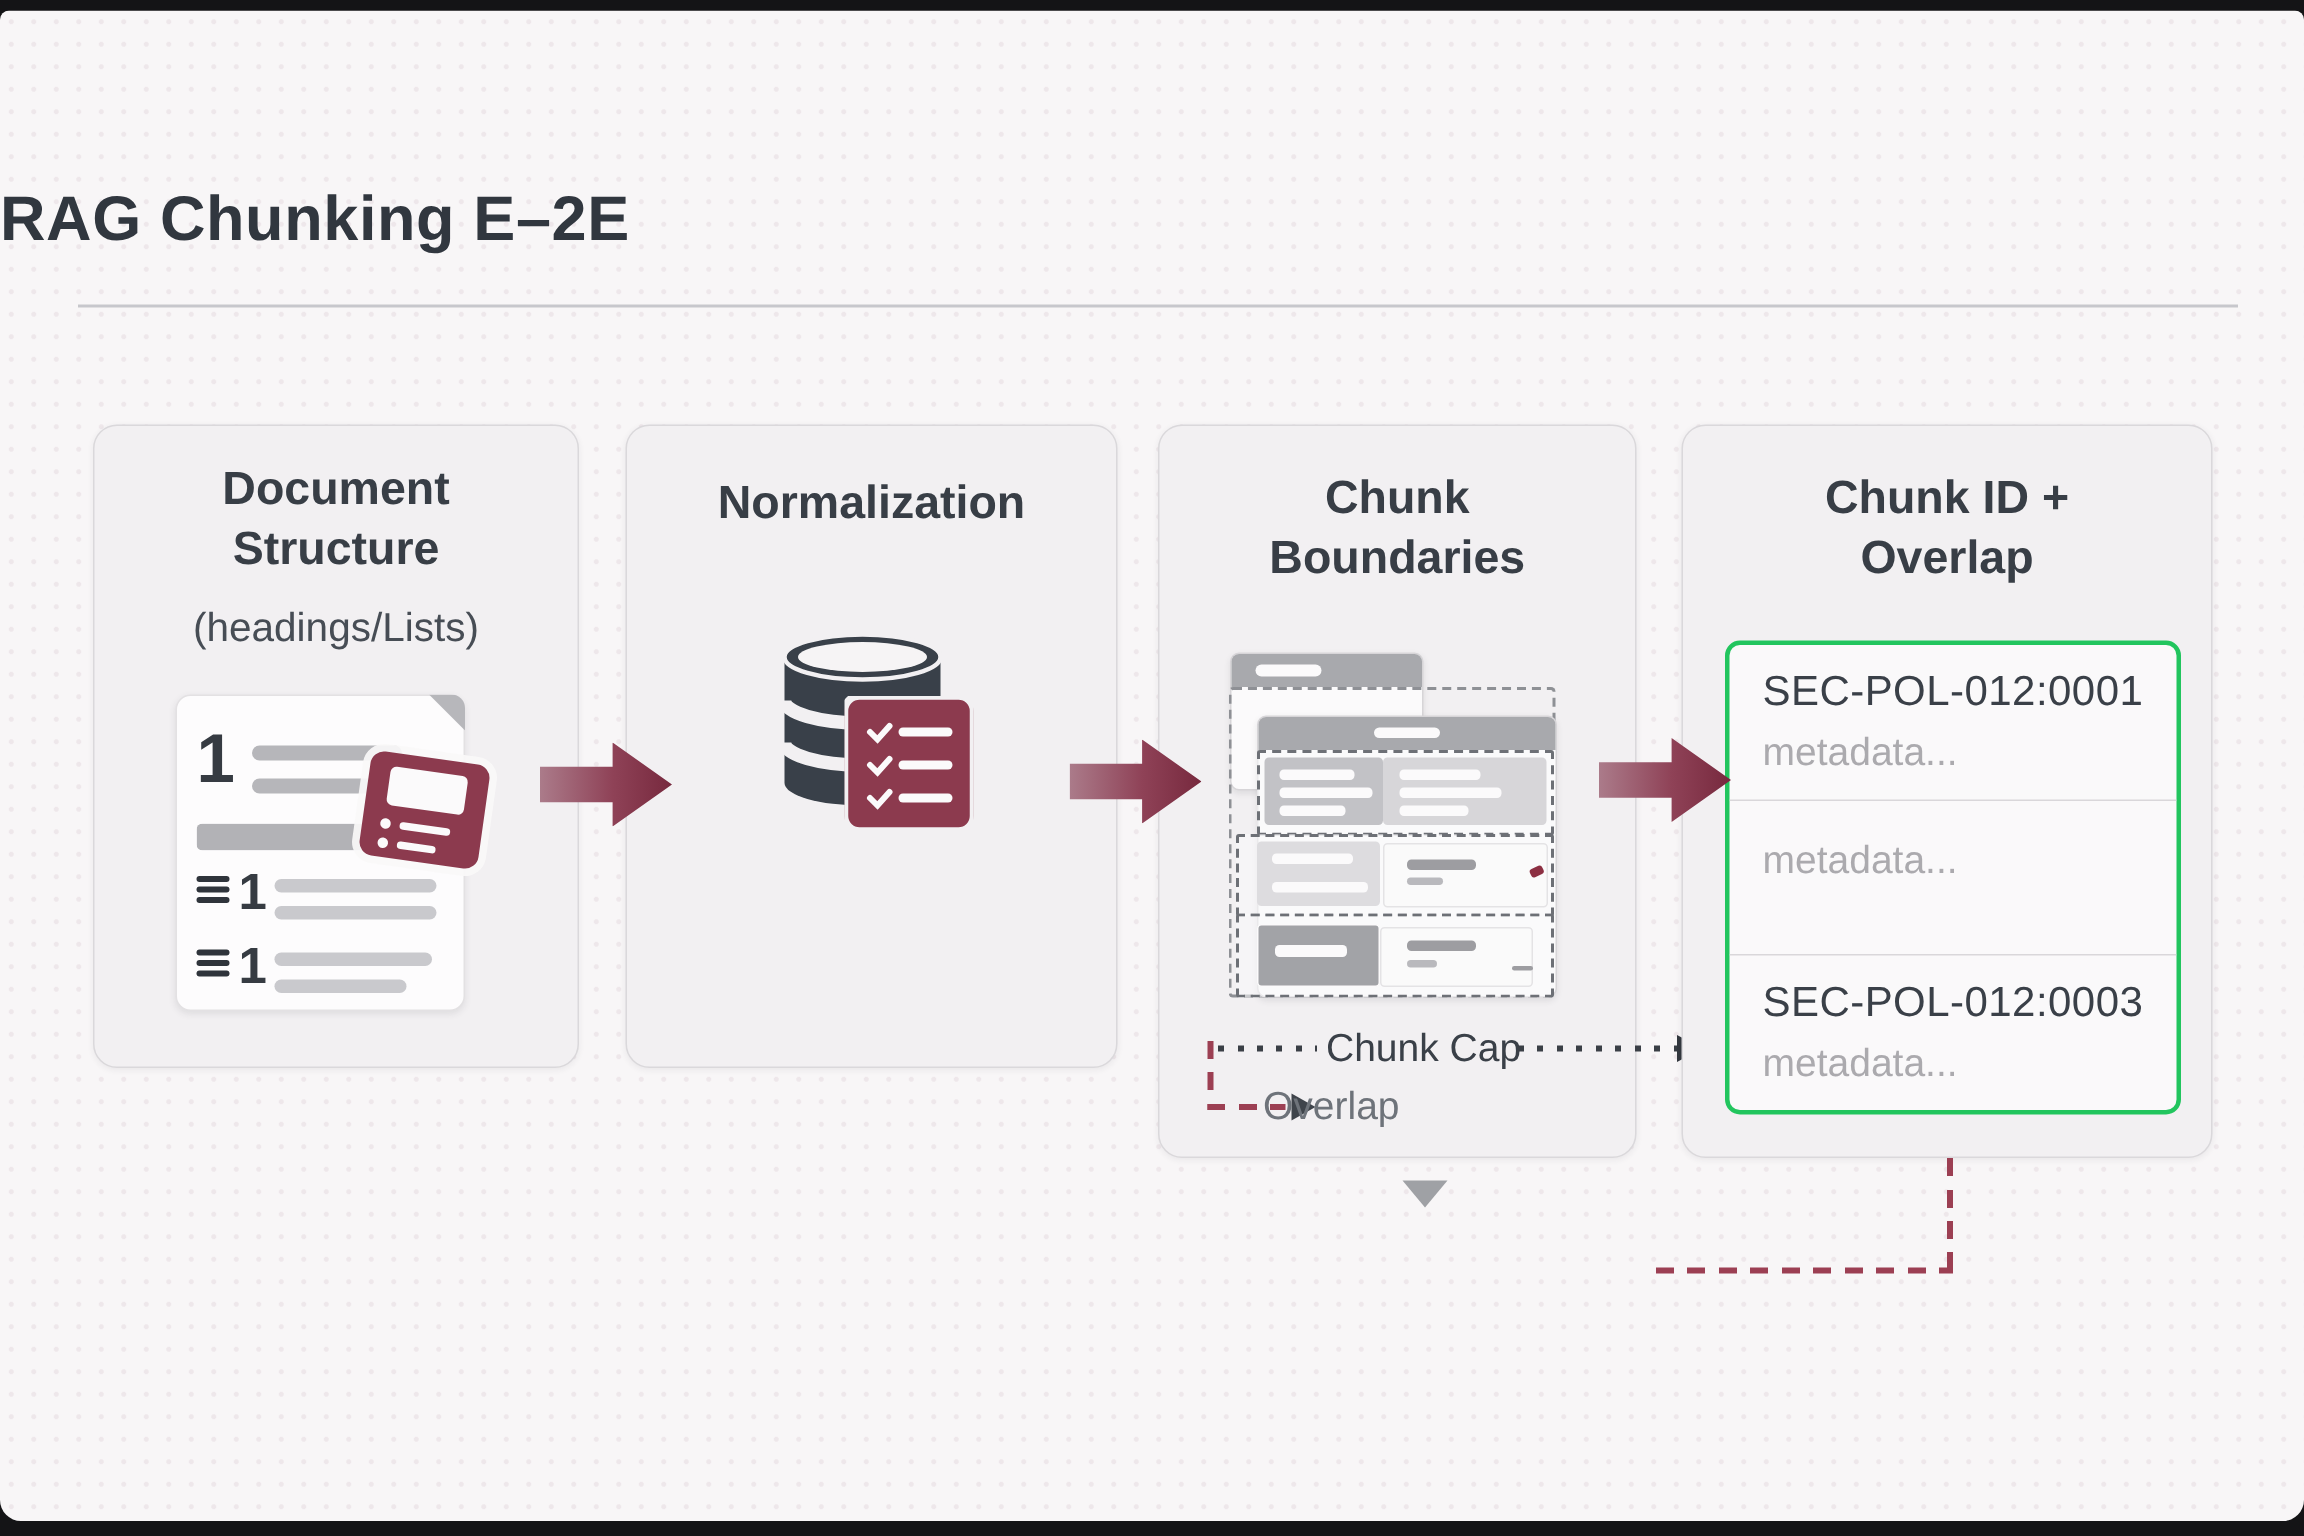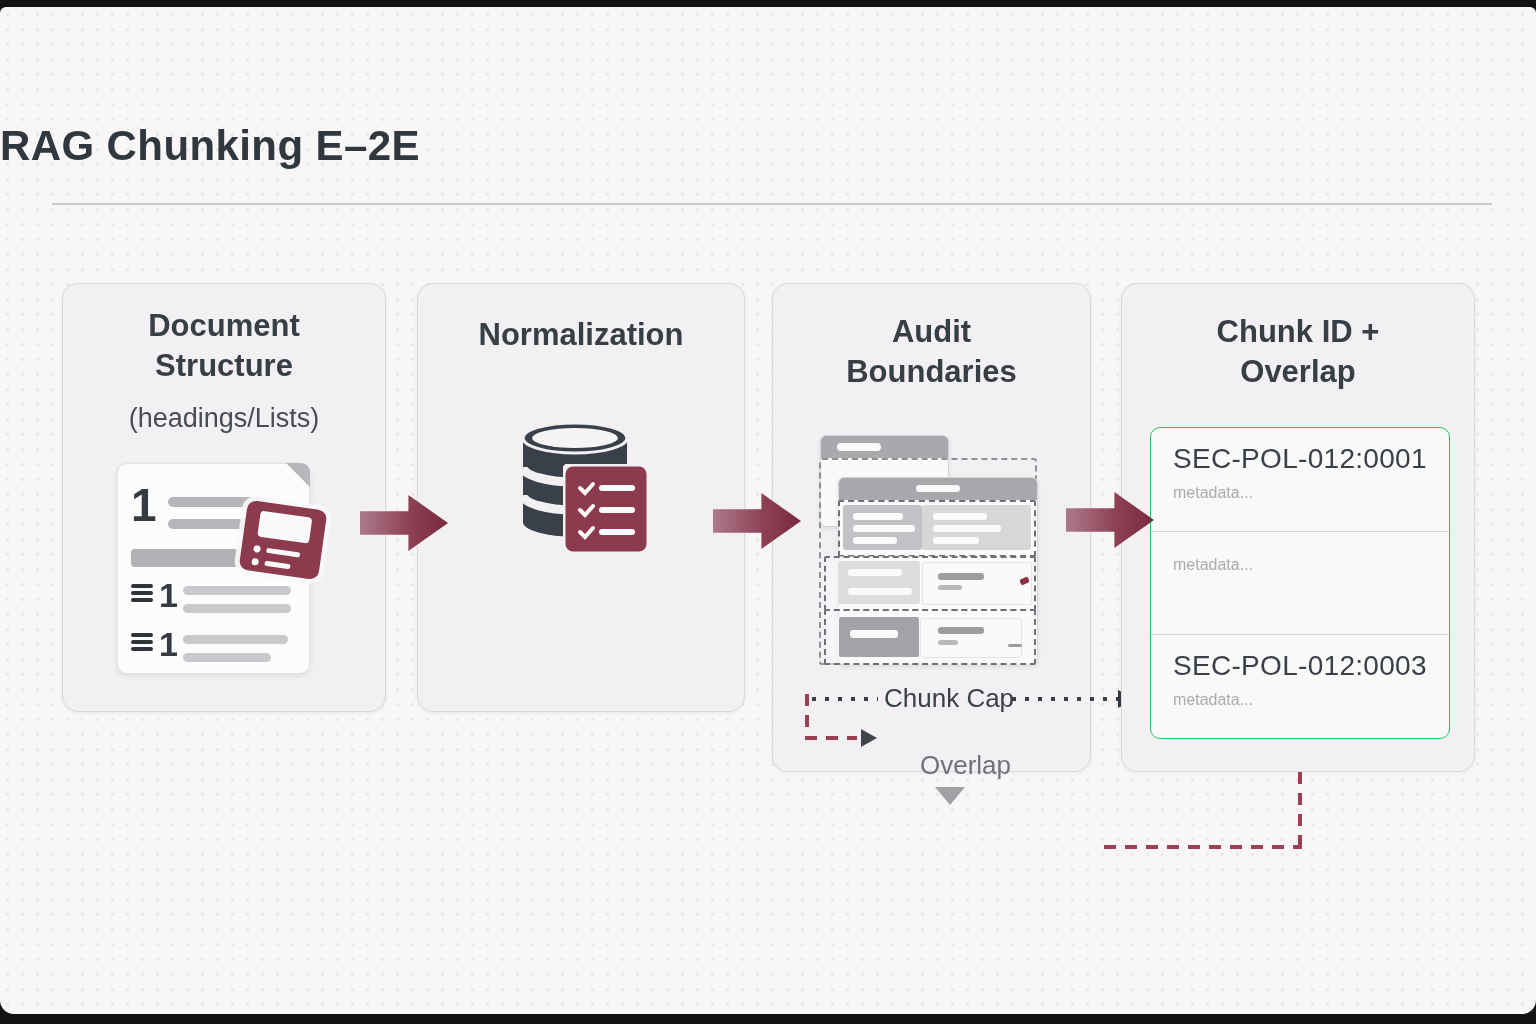--- a/index.html
+++ b/index.html
@@ -60,26 +60,26 @@
   .dotline{height:4px;background:repeating-linear-gradient(90deg,#3a3f46 0 4px,transparent 4px 13px);}
   .maroon-dash-h{height:4px;background:repeating-linear-gradient(90deg,#9c3f53 0 12px,transparent 12px 21px);}
   .maroon-dash-v{width:4px;background:repeating-linear-gradient(180deg,#9c3f53 0 12px,transparent 12px 21px);}
   .tri-right{width:0;height:0;border-top:9px solid transparent;border-bottom:9px solid transparent;}
   .tri-down{width:0;height:0;border-left:15px solid transparent;border-right:15px solid transparent;
             border-top:18px solid #9fa1a5;}
   .ann-label{font-size:26px;color:#3a4048;}
   .ann-label.gray{color:#6e737a;}
 
   
-  .id-list{left:1150px;top:427px;width:298px;height:310px;background:#faf9fa;border:1px solid #22c55e;
+  .id-list{left:1150px;top:427px;width:298px;height:310px;background:#faf9fa;border:3px solid #22c55e;
            border-radius:10px;display:flex;flex-direction:column;overflow:hidden;}
   .id-row{flex:1;padding:15px 22px 0 22px;}
   .id-row + .id-row{border-top:1px solid #d9d7da;}
   .id-text{font-size:28px;color:#3a4048;letter-spacing:.3px;}
-  .meta-text{font-size:16px;color:#abaaae;margin-top:9px;}
+  .meta-text{font-size:26px;color:#abaaae;margin-top:9px;}
 
   
   .audit-box{left:798px;top:814px;width:302px;height:74px;background:#f4f2f4;border:1px solid #dad8db;
              border-radius:12px;box-shadow:0 1px 4px rgba(40,40,50,.08);}
   .audit-label{font-size:35px;color:#5d636b;}
 </style>
 </head>
 <body>
 
 <div class="page">
@@ -142,21 +142,21 @@
     <rect x="36" y="21" width="36" height="6" rx="3" fill="#fbfafb"></rect>
     <path d="M17 46 l5 5 l8 -9" stroke="#fbfafb" stroke-width="4" fill="none" stroke-linecap="round"></path>
     <rect x="36" y="43" width="36" height="6" rx="3" fill="#fbfafb"></rect>
     <path d="M17 68 l5 5 l8 -9" stroke="#fbfafb" stroke-width="4" fill="none" stroke-linecap="round"></path>
     <rect x="36" y="65" width="36" height="6" rx="3" fill="#fbfafb"></rect>
   </svg>
 
   <div class="abs flow-arrow" style="left:713px;top:493px;"></div>
 
   <div class="abs card" style="left:772px;top:283px;width:317px;height:487px;">
-    <div class="abs card-title" style="left:0;top:28px;padding:0 60px;box-sizing:border-box;">Audit Boundaries</div>
+    <div class="abs card-title" style="left:0;top:28px;padding:0 60px;box-sizing:border-box;">Chunk Boundaries</div>
   </div>
 
   <div class="abs win" style="left:820px;top:435px;width:127px;height:90px;">
     <div class="win-head"></div>
     <div class="pill" style="left:16px;top:7px;width:44px;height:8px;"></div>
   </div>
   <div class="abs dashed-box" style="left:819px;top:458px;width:214px;height:203px;z-index:2;"></div>
   <div class="abs win" style="left:838px;top:477px;width:198px;height:186px;z-index:3;">
     <div class="win-head"></div>
     <div class="pill" style="left:77px;top:7px;width:44px;height:7px;"></div>
@@ -189,21 +189,21 @@
     <div class="gline" style="left:182px;top:33px;width:14px;height:3px;"></div>
   </div>
 
   <div class="abs maroon-dash-v" style="left:805px;top:694px;height:46px;"></div>
   <div class="abs dotline" style="left:812px;top:697px;width:66px;"></div>
   <div class="abs ann-label" style="left:884px;top:683px;">Chunk Cap</div>
   <div class="abs dotline" style="left:1012px;top:697px;width:106px;"></div>
   <div class="abs tri-right" style="left:1118px;top:690px;border-left:17px solid #33383f;"></div>
   <div class="abs maroon-dash-h" style="left:805px;top:736px;width:52px;"></div>
   <div class="abs tri-right" style="left:861px;top:729px;border-left:16px solid #3f444b;"></div>
-  <div class="abs ann-label gray" style="left:920px;top:722px;margin-top:28px;">Overlap</div>
+  <div class="abs ann-label gray" style="left:842px;top:722px;">Overlap</div>
 
   <div class="abs flow-arrow" style="left:1066px;top:492px;"></div>
 
   <div class="abs card" style="left:1121px;top:283px;width:352px;height:487px;">
     <div class="abs card-title" style="left:0;top:28px;padding:0 70px;box-sizing:border-box;">Chunk ID + Overlap</div>
   </div>
   <div class="abs id-list">
     <div class="id-row">
       <div class="id-text">SEC-POL-012:0001</div>
       <div class="meta-text">metadata...</div>

